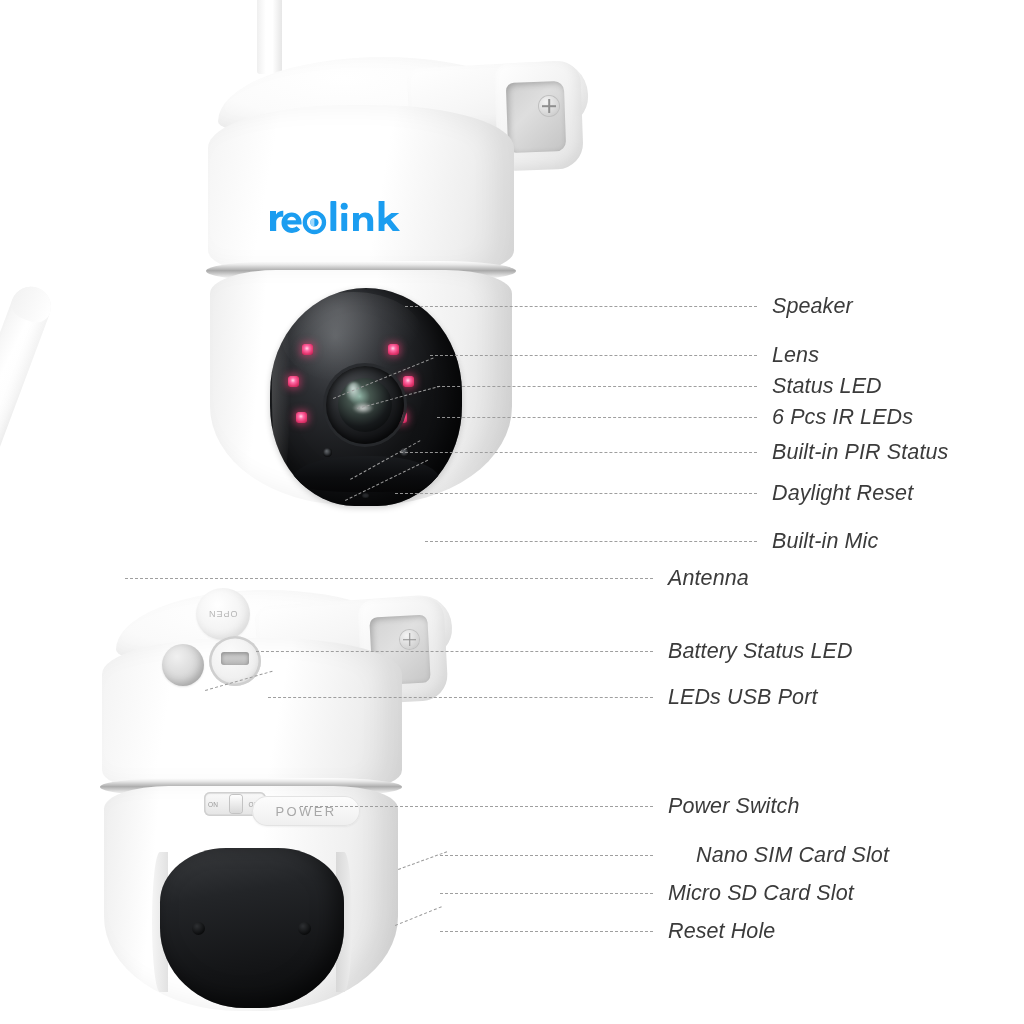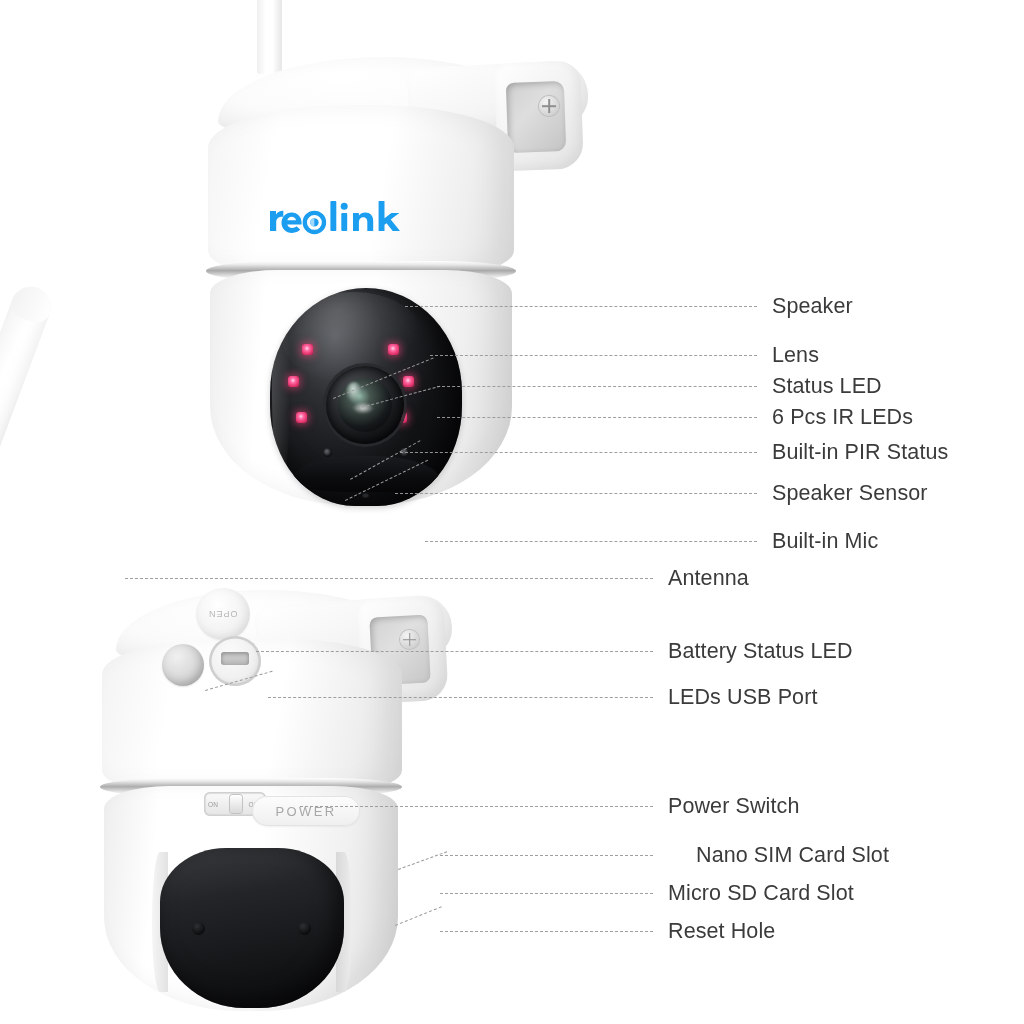--- a/index.html
+++ b/index.html
@@ -31,20 +31,21 @@
   }
 
   
   .label{
     position:absolute;
     color:#3b3b3b;
     font-size:21.5px;
     letter-spacing:.1px;
     white-space:nowrap;
     line-height:1;
+    font-style:italic;
   }
 
   
   #camTop{left:170px;top:0px;width:430px;height:530px;}
 
   .pole{
     position:absolute;left:87px;top:-4px;width:25px;height:78px;
     background:linear-gradient(90deg,#efefef 0%,#ffffff 35%,#ffffff 62%,#e6e6e6 100%);
     border-radius:3px;
   }
@@ -497,21 +498,21 @@
   <div class="leader" style="left:440px; top:893px; width:213px;"></div>
   <div class="leader" style="left:440px; top:931px; width:213px;"></div>
   <div class="leader-diag" style="left:398px; top:869px; width:52px; transform:rotate(-20deg);"></div>
   <div class="leader-diag" style="left:395px; top:925px; width:50px; transform:rotate(-22deg);"></div>
 
   <div class="label" style="left:772px; top:296px;">Speaker</div>
   <div class="label" style="left:772px; top:345px;text-align:right;">Lens</div>
   <div class="label" style="left:772px; top:376px;">Status LED</div>
   <div class="label" style="left:772px; top:407px;">6 Pcs IR LEDs</div>
   <div class="label" style="left:772px; top:442px;">Built-in PIR Status</div>
-  <div class="label" style="left:772px; top:483px;">Speaker Sensor</div>
+  <div class="label" style="left:772px; top:483px;">Daylight Reset</div>
   <div class="label" style="left:772px; top:531px;">Built-in Mic</div>
 
   <div class="label" style="left:668px; top:568px;">Antenna</div>
   <div class="label" style="left:668px; top:641px;">Battery Status LED</div>
   <div class="label" style="left:668px; top:687px;">LEDs USB Port</div>
   <div class="label" style="left:668px; top:796px;">Power Switch</div>
   <div class="label" style="left:696px; top:845px;">Nano SIM Card Slot</div>
   <div class="label" style="left:668px; top:883px;">Micro SD Card Slot</div>
   <div class="label" style="left:668px; top:921px;">Reset Hole</div>
 

